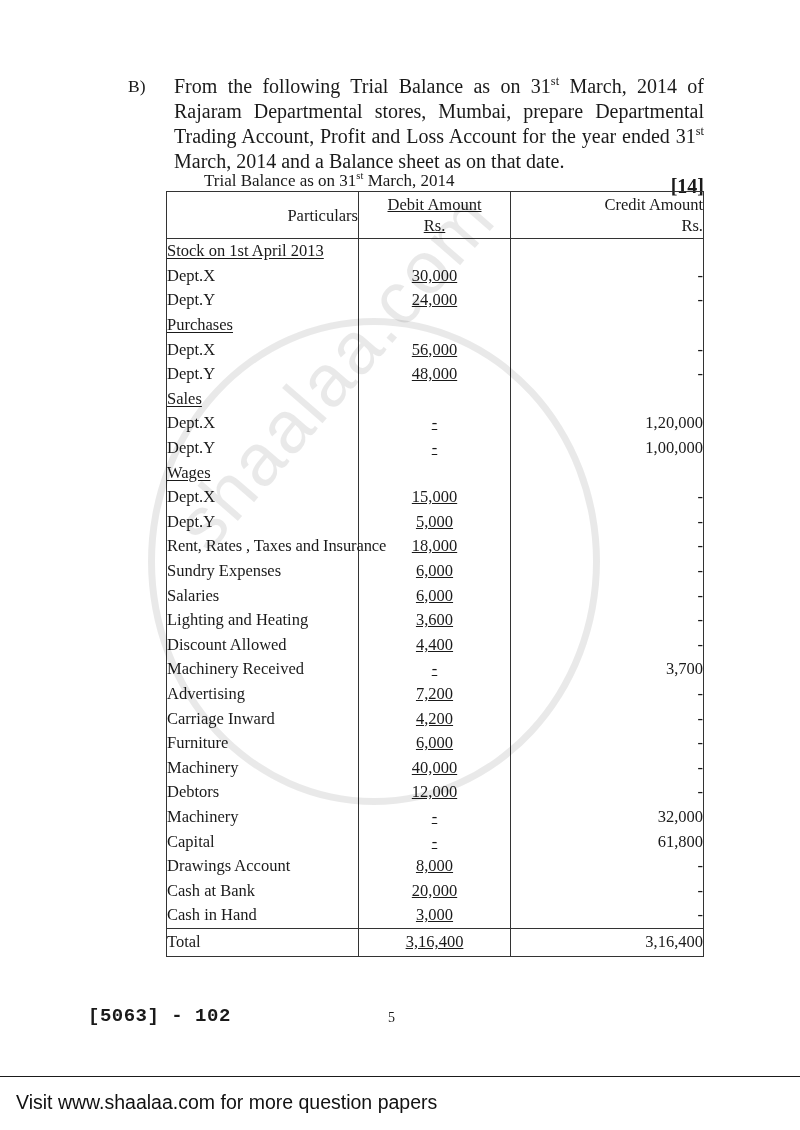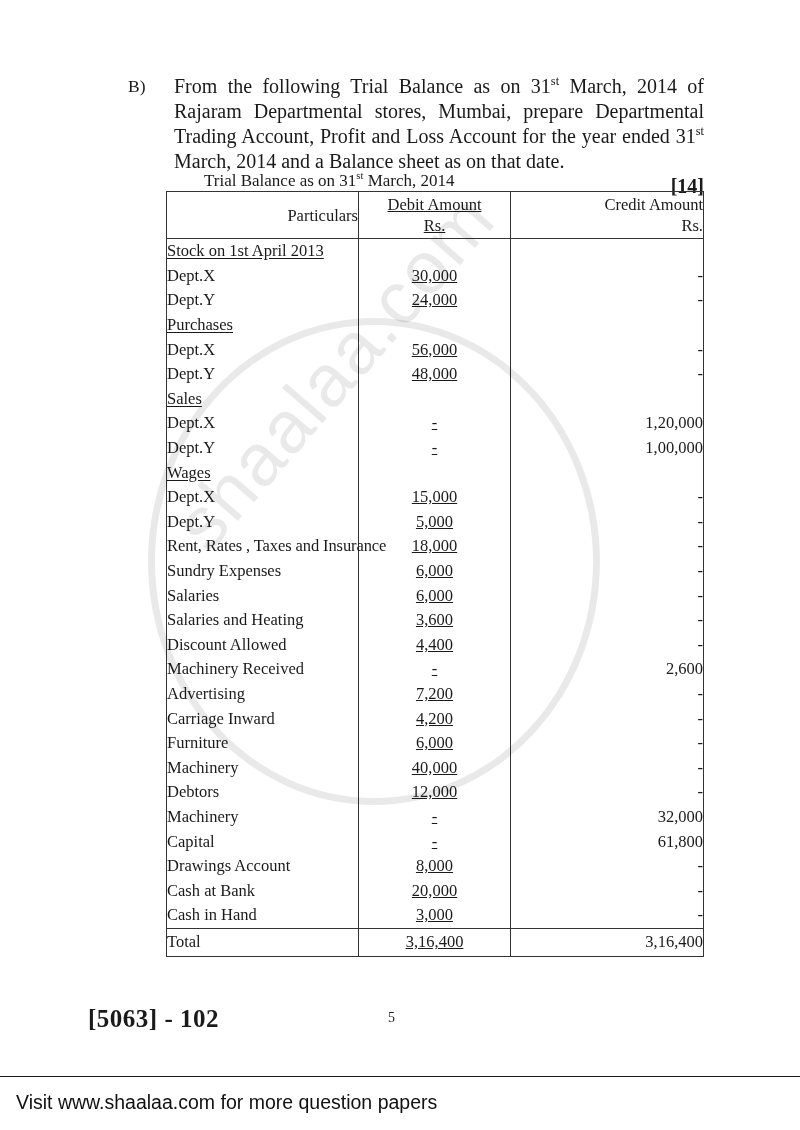--- a/index.html
+++ b/index.html
@@ -164,23 +164,24 @@
     position: absolute;
     left: 0;
     top: 1005px;
     width: 800px;
     height: 26px;
   }
   #footer-code {
     position: absolute;
     left: 88px;
     top: 0;
-    font-size: 25px;
+    font-size: 19px;
     font-weight: bold;
     letter-spacing: 0.5px;
+    font-family: Liberation Mono, monospace;
   }
   #footer-pageno {
     position: absolute;
     left: 388px;
     top: 5px;
     font-size: 14px;
   }
 
   #site-banner {
     position: absolute;
@@ -314,33 +315,33 @@
           <td class="cell-particulars p-text">Sundry Expenses</td>
           <td class="cell-debit v-debit">6,000</td>
           <td class="v-credit">-</td>
         </tr>
         <tr>
           <td class="cell-particulars p-text">Salaries</td>
           <td class="cell-debit v-debit">6,000</td>
           <td class="v-credit">-</td>
         </tr>
         <tr>
-          <td class="cell-particulars p-text">Salaries and Heating</td>
+          <td class="cell-particulars p-text">Lighting and Heating</td>
           <td class="cell-debit v-debit">3,600</td>
           <td class="v-credit">-</td>
         </tr>
         <tr>
           <td class="cell-particulars p-text">Discount Allowed</td>
           <td class="cell-debit v-debit">4,400</td>
           <td class="v-credit">-</td>
         </tr>
         <tr>
           <td class="cell-particulars p-text">Machinery Received</td>
           <td class="cell-debit v-debit">-</td>
-          <td class="v-credit">2,600</td>
+          <td class="v-credit">3,700</td>
         </tr>
         <tr>
           <td class="cell-particulars p-text">Advertising</td>
           <td class="cell-debit v-debit">7,200</td>
           <td class="v-credit">-</td>
         </tr>
         <tr>
           <td class="cell-particulars p-text">Carriage Inward</td>
           <td class="cell-debit v-debit">4,200</td>
           <td class="v-credit">-</td>

